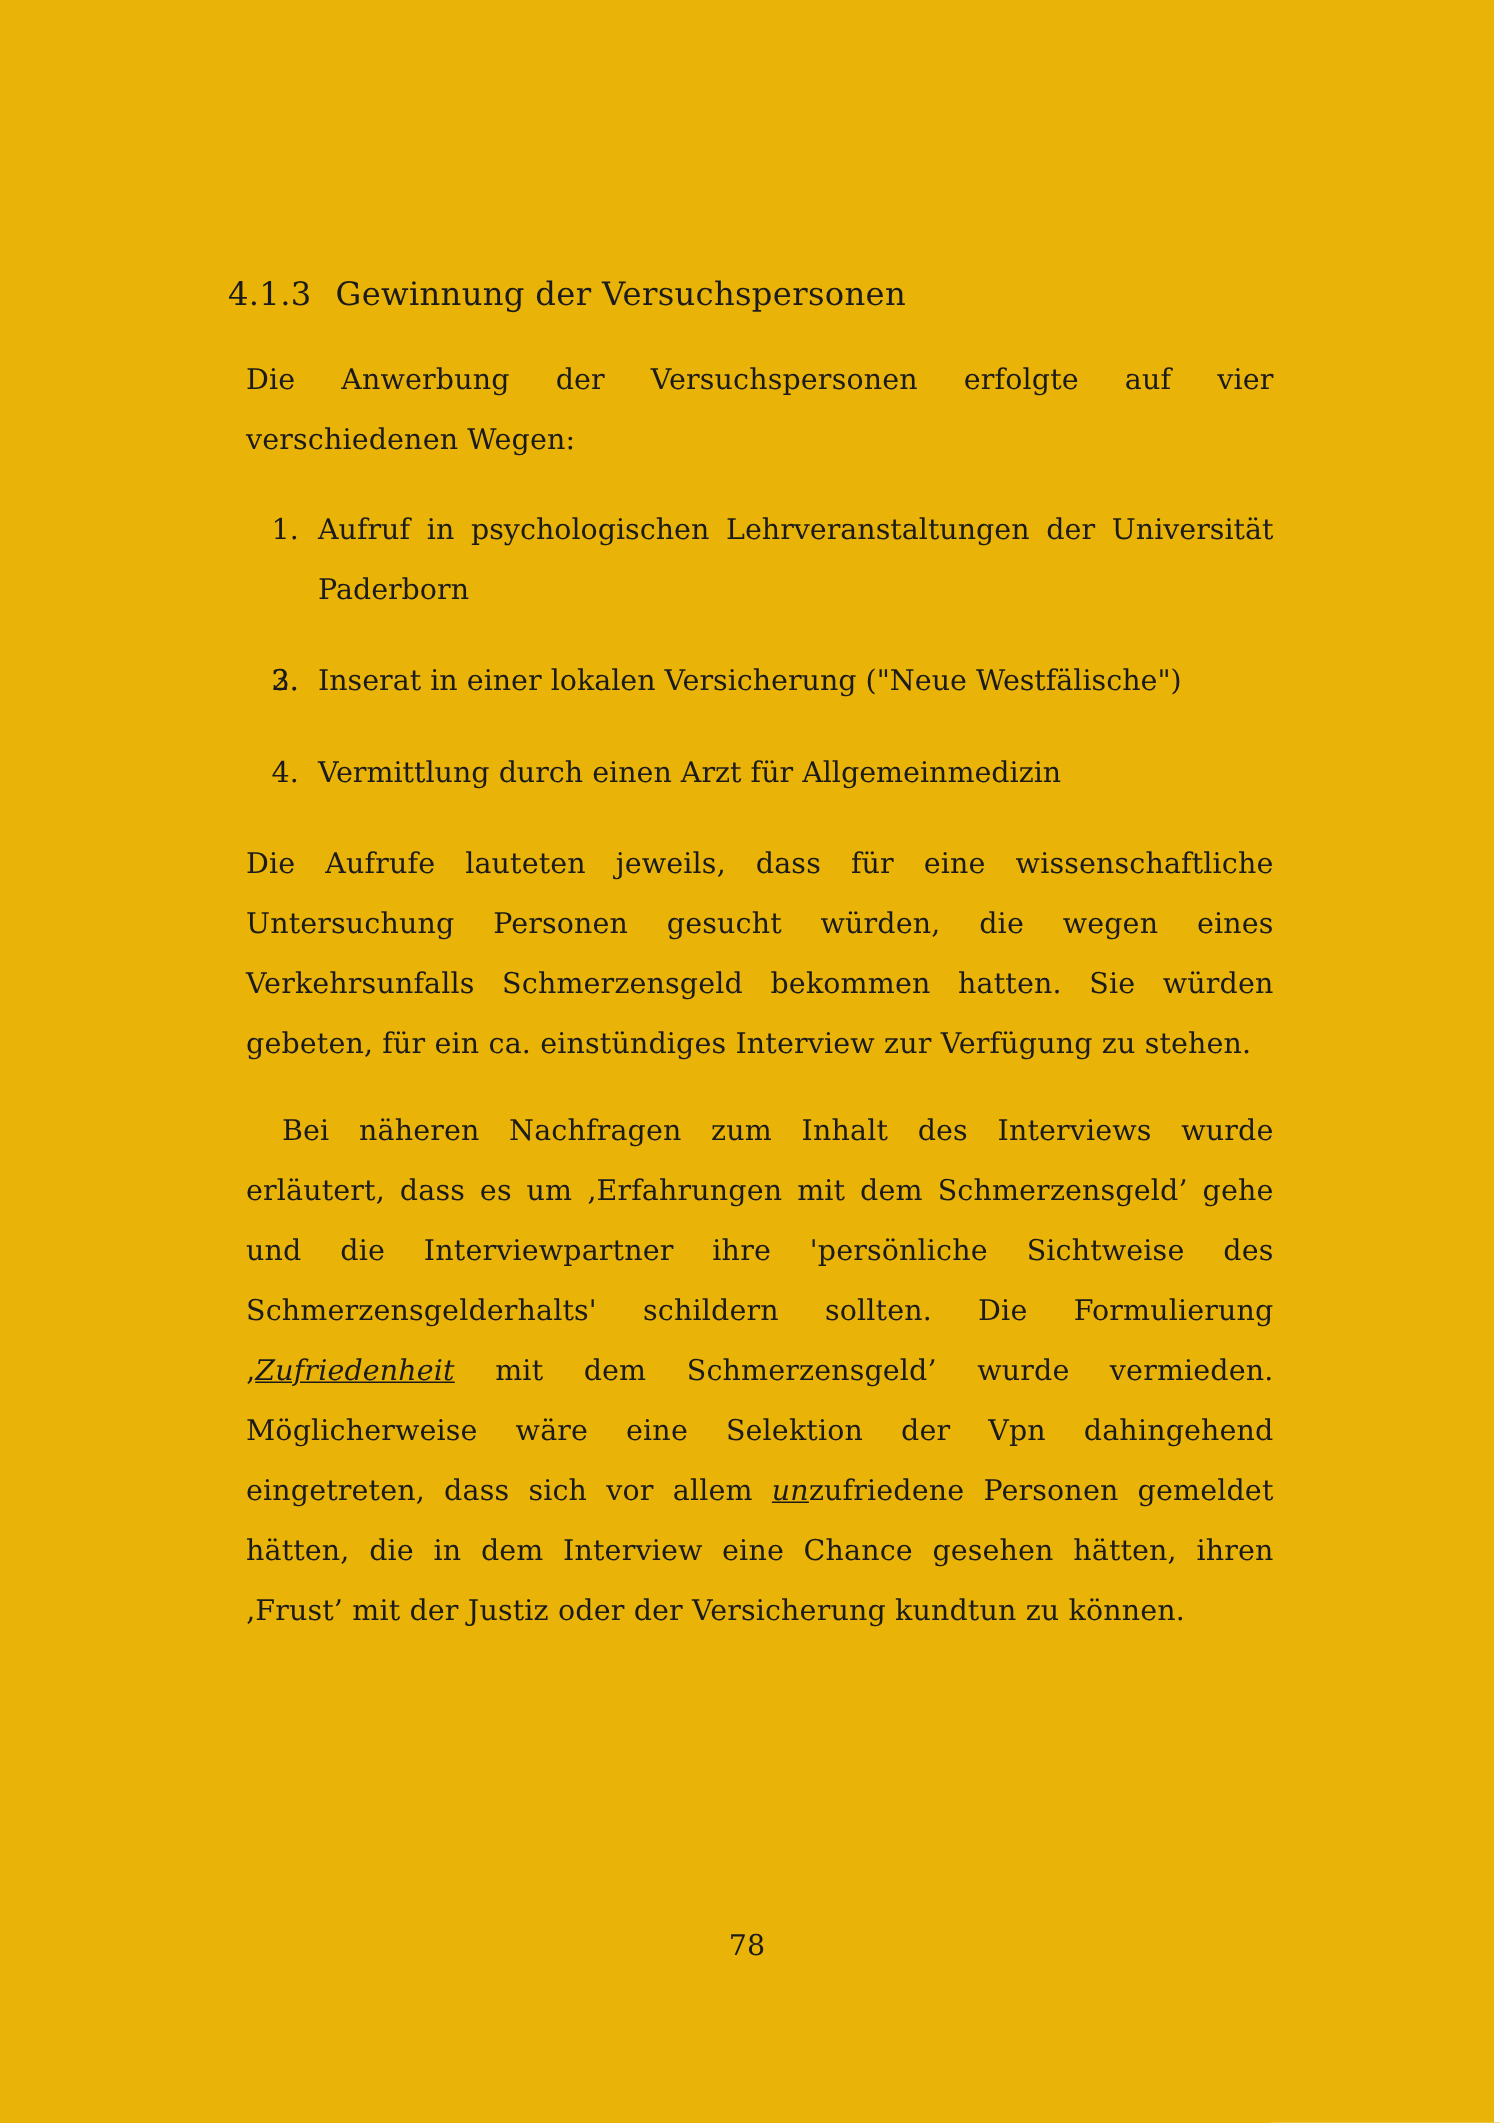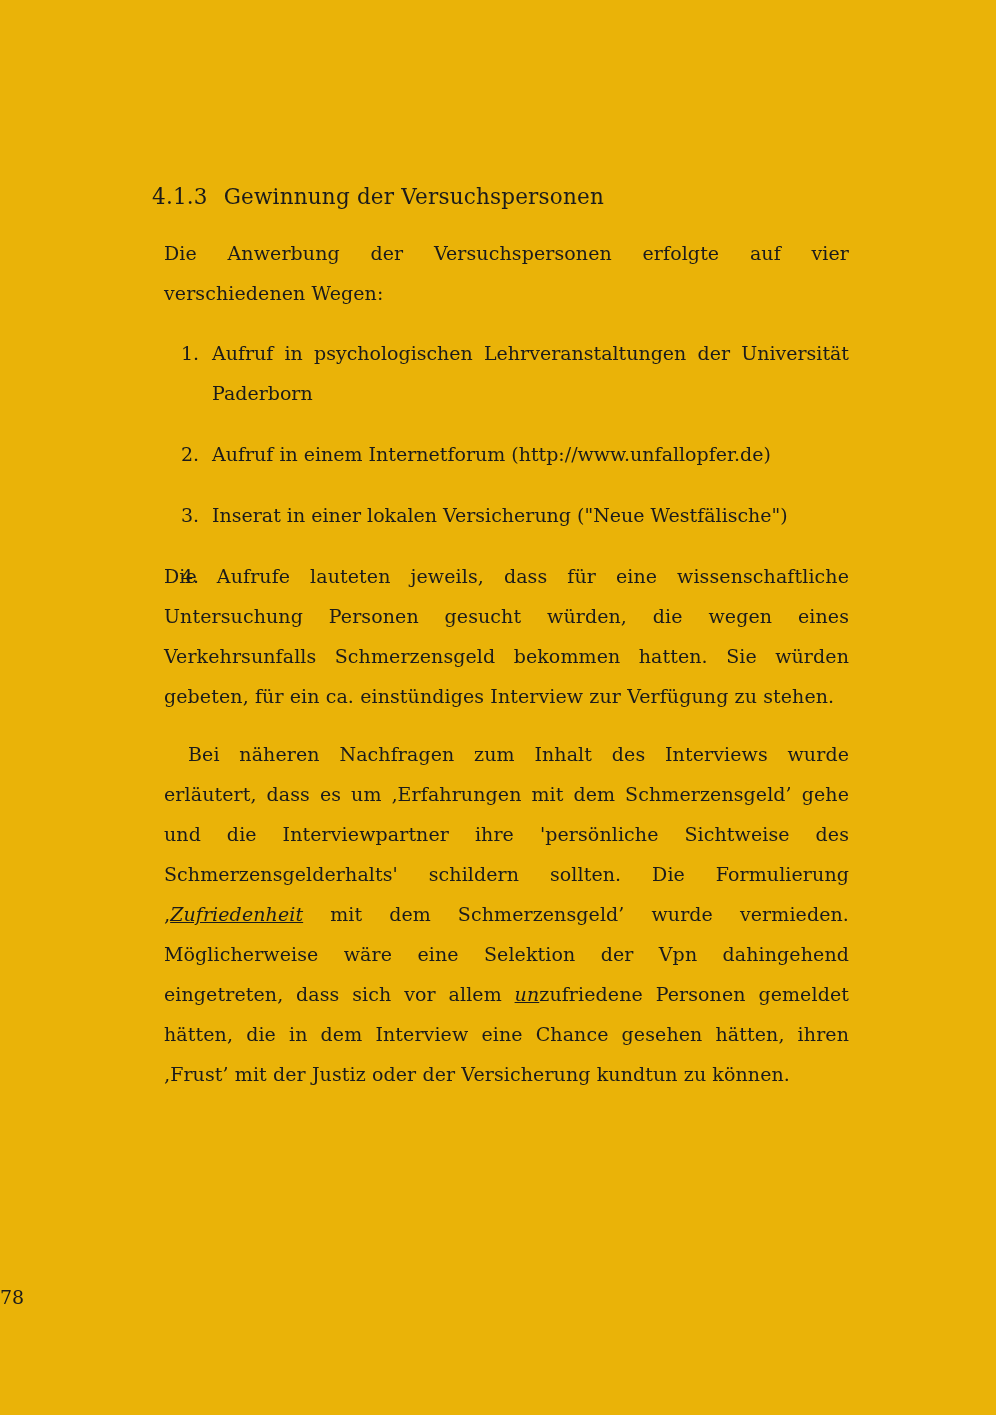--- a/index.html
+++ b/index.html
@@ -52,21 +52,21 @@
     position: absolute;
     left: 29px;
     top: 0;
   }
   .italic { font-style: italic; text-decoration: underline; }
   .page-number {
     position: absolute;
     left: 0;
     right: 0;
     top: 1286px;
-    text-align: left;
+    text-align: center;
     font-size: 19px;
     color: #1b1b1b;
   }
 </style>
 </head>
 <body>
 
 <div class="page">
   <div class="content">
 
@@ -76,28 +76,28 @@
 
     <p class="para">Die Anwerbung der Versuchspersonen erfolgte auf vier verschiedenen Wegen:</p>
 
     <ol class="list">
       <li class="list-item">
         <span class="li-num">1.</span>
         <span class="li-text">Aufruf in psychologischen Lehrveranstaltungen der Universität Paderborn</span>
       </li>
       <li class="list-item">
         <span class="li-num">2.</span>
-        <span class="li-text">Aufruf in einem Internetforum (http://www.unfallopfer.de)</span>
       </li>
       <li class="list-item">
         <span class="li-num">3.</span>
         <span class="li-text">Inserat in einer lokalen Versicherung ("Neue Westfälische")</span>
       </li>
       <li class="list-item">
         <span class="li-num">4.</span>
+        <span class="li-text">Vermittlung durch einen Arzt für Allgemeinmedizin</span>
       </li>
     </ol>
 
     <p class="para">Die Aufrufe lauteten jeweils, dass für eine wissenschaftliche Untersuchung Personen gesucht würden, die wegen eines Verkehrsunfalls Schmerzensgeld bekommen hatten. Sie würden gebeten, für ein ca. einstündiges Interview zur Verfügung zu stehen.</p>
 
     <p class="para indent"><span>Bei näheren Nachfragen zum Inhalt des Interviews wurde erläutert, dass es um ‚Erfahrungen mit dem Schmerzensgeld’ gehe und die Interviewpartner ihre 'persönliche Sichtweise des Schmerzensgelderhalts' schildern sollten. Die Formulierung ‚</span><span class="italic">Zufriedenheit</span><span> mit dem Schmerzensgeld’ wurde vermieden. Möglicherweise wäre eine Selektion der Vpn dahingehend eingetreten, dass sich vor allem </span><span class="italic">un</span><span>zufriedene Personen gemeldet hätten, die in dem Interview eine Chance gesehen hätten, ihren ‚Frust’ mit der Justiz oder der Versicherung kundtun zu können.</span></p>
 
 
   </div>
 

